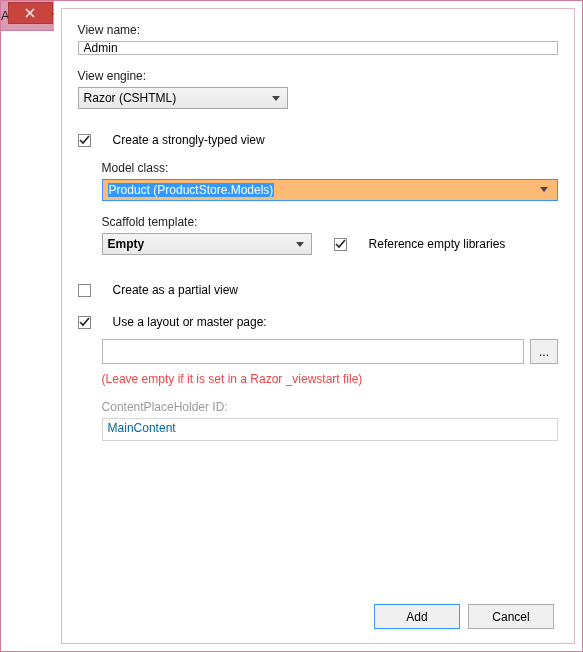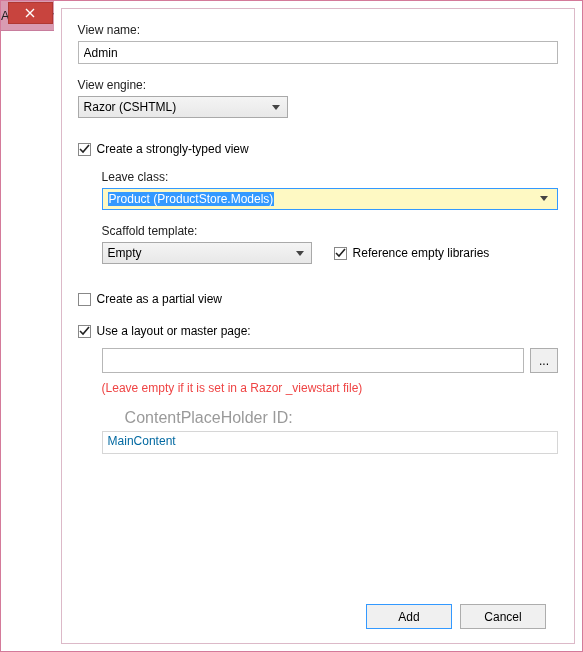--- a/index.html
+++ b/index.html
@@ -59,21 +59,21 @@
     background: #fff;
     position: relative;
   }
   .field-label {
     font-size: 12px;
     color: #222;
     margin-bottom: 4px;
   }
   .text-input {
     width: 100%;
-    height: 23px;
+    height: 14px;
     border: 1px solid #b7b7b7;
     padding: 2px 5px;
     font-family: inherit;
     font-size: 12px;
     outline: none;
     background: #fff;
   }
   .section-gap { height: 14px; }
   .select {
     height: 22px;
@@ -87,41 +87,41 @@
     position: relative;
   }
   .select .sel-text { flex:1; white-space:nowrap; overflow:hidden; }
   .select .arrow {
     width: 14px;
     text-align: center;
     color: #555;
   }
   .select.wide { width: 100%; }
   .select.w230 { width: 210px; }
-  .select.w210 { width: 210px; }
+  .select.w210 { width: 210px; font-weight: bold; }
   .select.blue {
-    background: #fef9c3;
+    background: #fdba74;
     border: 1px solid #3399ff;
     justify-content: flex-end;
   }
   .select.blue .sel-text-inner {
     background: #3399ff;
     color: #fff;
     padding: 0 1px;
   }
   .select.blue .arrow {
     width: 20px;
     height: 20px;
     border-left: 1px solid transparent;
     display:flex; align-items:center; justify-content:center;
   }
   .cb-row {
     display: flex;
     align-items: center;
-    gap: 6px;
+    gap: 22px;
     font-size: 12px;
   }
   .cb {
     width: 13px;
     height: 13px;
     border: 1px solid #888;
     background: #fff;
     display: inline-flex;
     align-items: center;
     justify-content: center;
@@ -143,35 +143,34 @@
     font-size:12px;
     cursor:pointer;
   }
   .hint {
     font-size: 12px;
     color: #ef4444;
     margin-top: 8px;
   }
   .disabled-label {
     color: #9a9a9a;
-    font-size: 16px;
-    margin-left: 23px;
+    font-size: 12px;
   }
   .disabled-input {
     width: 100%;
     height: 23px;
     border: 1px solid #d6d6d6;
     background: #fff;
     color: #0369a1;
     padding: 2px 5px;
     font-size: 12px;
   }
   .buttons {
     position: absolute;
-    right: 28px;
+    right: 20px;
     bottom: 14px;
     display: flex;
     gap: 8px;
   }
   .btn {
     min-width: 86px;
     height: 25px;
     border: 1px solid #adadad;
     background: #f0f0f0;
     font-family: inherit;
@@ -220,21 +219,21 @@
         <svg width="11" height="11" viewBox="0 0 11 11">
             <path d="M1 5 L4 8 L10 1" stroke="#222" stroke-width="1.6" fill="none"></path>
           </svg>
       </span>
       <span>Create a strongly-typed view</span>
     </div>
 
     <div style="height:14px;"></div>
 
     <div class="indent">
-      <div class="field-label">Leave class:</div>
+      <div class="field-label">Model class:</div>
       <div class="select wide blue">
         <span class="sel-text"><span class="sel-text-inner">Product (ProductStore.Models)</span></span>
         <span class="arrow">
           <svg width="8" height="6" viewBox="0 0 8 6">
               <path d="M0 0 L4 5 L8 0 Z" fill="#444"></path>
             </svg>
         </span>
       </div>
 
       <div style="height:14px;"></div>

